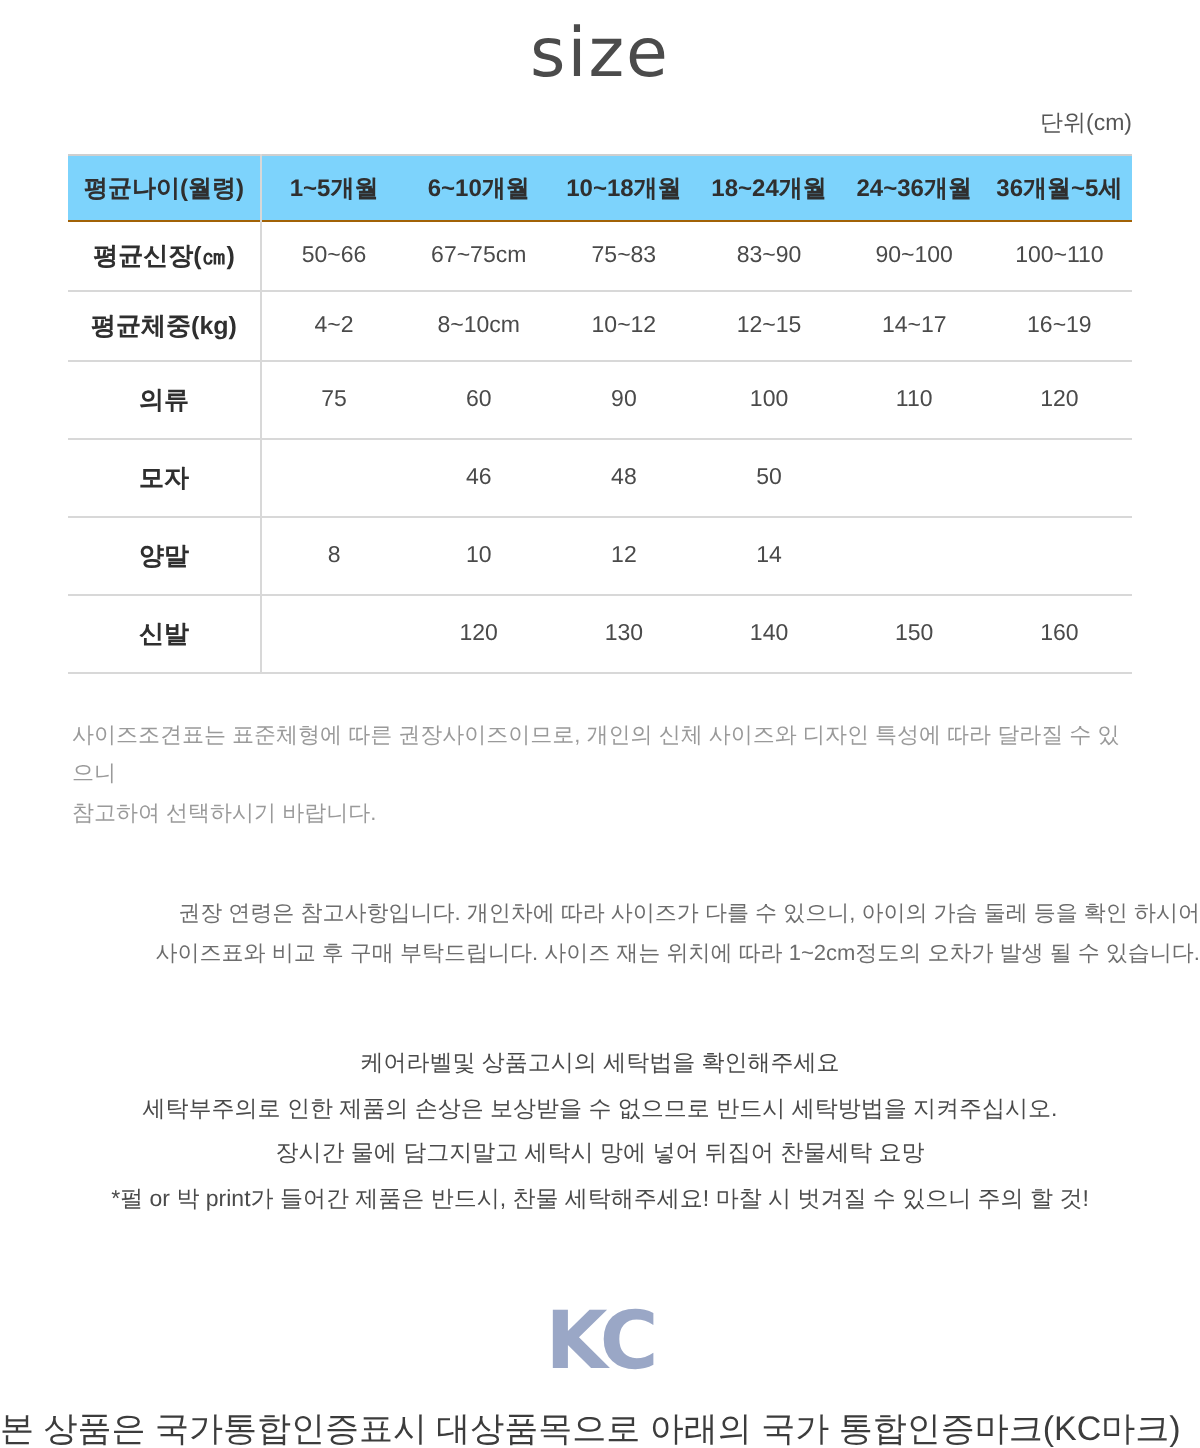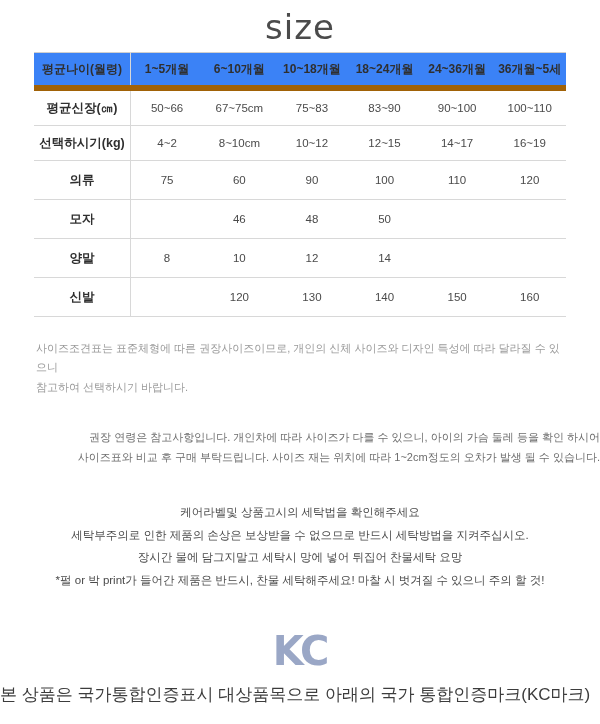--- a/index.html
+++ b/index.html
@@ -70,23 +70,23 @@
     color: #2f2f2f;
     border-right: 1px solid #d8d8d8;
   }
   table.size-table tr.header-row td {
     font-weight: bold;
     font-size: 12px;
     color: #2f2f2f;
     height: 32px;
   }
   table.size-table tr.header-row {
-    background: #3b82f6;
+    background: #7dd3fc;
     border-top: 1px solid #cfcfcf;
-    border-bottom: 6px solid #a16207;
+    border-bottom: 1px solid #a16207;
   }
   table.size-table tr.tall td {
     height: 38px;
     margin-top: 44px;
   }
 
   
   .note-block {
     margin: 22px 36px 0 36px;
     font-size: 11px;
@@ -134,20 +134,21 @@
 </style>
 </head>
 <body>
 
 <div class="page">
 
   <div class="title-wrap">
     <div class="title">size</div>
   </div>
 
+  <div class="unit">단위(cm)</div>
 
   <div class="table-wrap">
     <table class="size-table">
       <tbody>
         <tr class="header-row">
           <td class="head-col">평균나이(월령)</td>
           <td>1~5개월</td>
           <td>6~10개월</td>
           <td>10~18개월</td>
           <td>18~24개월</td>
@@ -159,21 +160,21 @@
           <td class="head-col">평균신장(㎝)</td>
           <td>50~66</td>
           <td>67~75cm</td>
           <td>75~83</td>
           <td>83~90</td>
           <td>90~100</td>
           <td>100~110</td>
         </tr>
 
         <tr>
-          <td class="head-col">선택하시기(kg)</td>
+          <td class="head-col">평균체중(kg)</td>
           <td>4~2</td>
           <td>8~10cm</td>
           <td>10~12</td>
           <td>12~15</td>
           <td>14~17</td>
           <td>16~19</td>
         </tr>
 
         <tr class="tall">
           <td class="head-col">의류</td>

